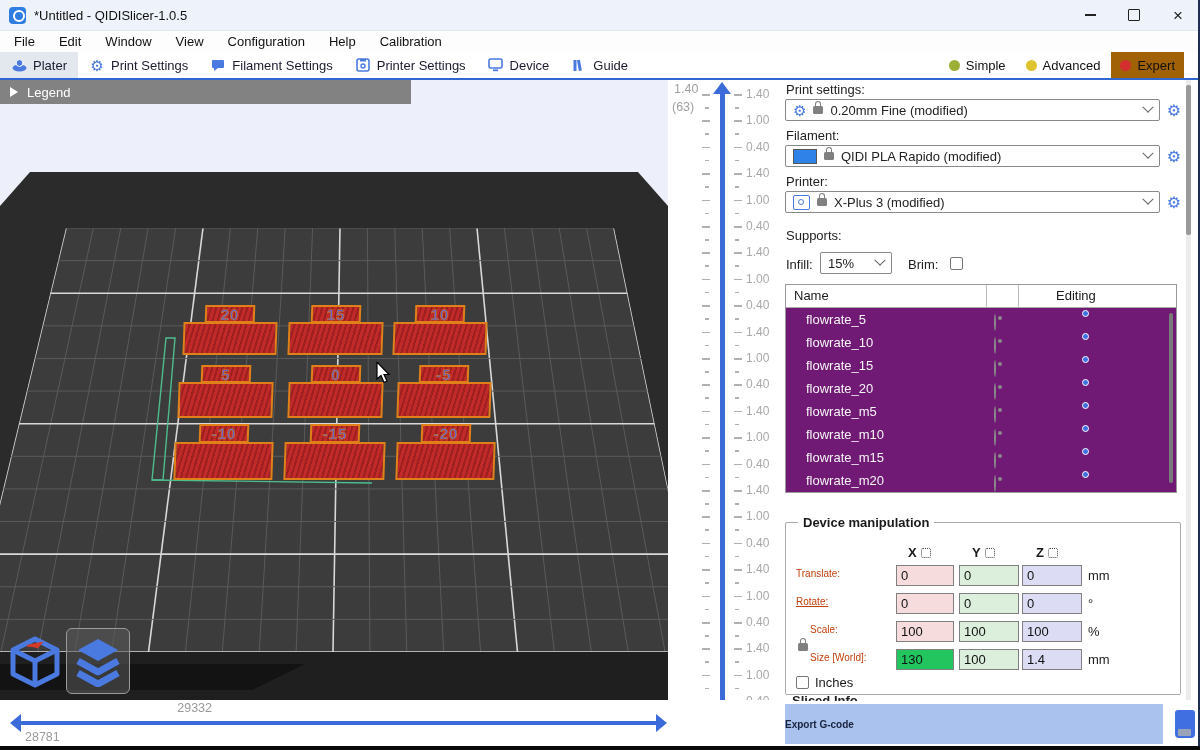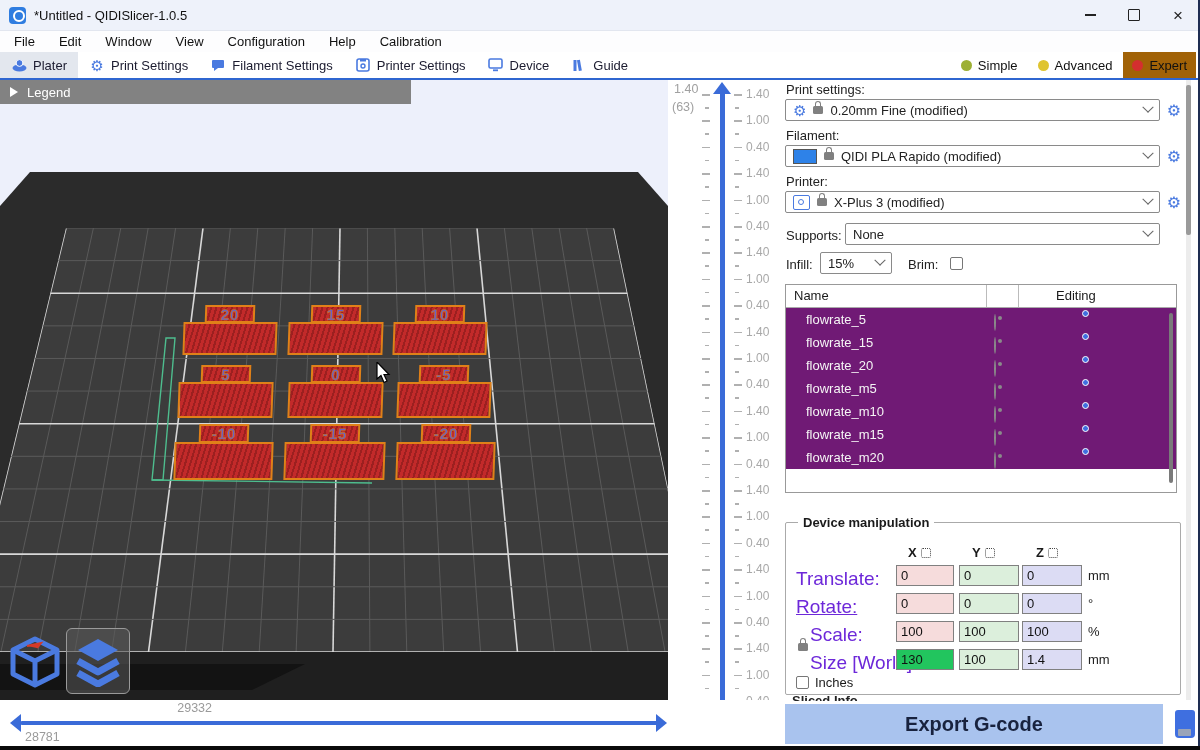--- a/index.html
+++ b/index.html
@@ -22,21 +22,21 @@
   .menubar{position:absolute;left:0;top:31px;width:1200px;height:21px;background:#fdfdfe;
            display:flex;align-items:center;padding-left:2px;}
   .menuitem{padding:0 12px;font-size:13px;color:#111;}
   
   .tabbar{position:absolute;left:0;top:52px;width:1200px;height:26px;background:#fff;
           border-bottom:2px solid #2f66d0;display:flex;align-items:stretch;}
   .tab{display:flex;align-items:center;gap:6px;padding:0 11px;font-size:13px;color:#1b1b2f;}
   .tab.active{background:#e3e7ee;}
   .tabicon{display:inline-flex;align-items:center;justify-content:center;width:16px;height:16px;color:#4a7ae0;}
   .gearglyph{color:#4a7ae0;font-size:15px;line-height:15px;}
-  .modes{margin-left:auto;display:flex;align-items:stretch;gap:2px;padding-right:4px;}
+  .modes{margin-left:auto;display:flex;align-items:stretch;gap:2px;padding-right:16px;}
   .mode{display:flex;align-items:center;gap:6px;padding:0 9px;font-size:13px;color:#111;}
   .mode.active{background:#a16207;font-weight:normal;}
   .modedot{width:11px;height:11px;border-radius:50%;}
   
   .viewport{position:absolute;left:0;top:80px;width:668px;height:620px;background:#edf0fb;overflow:hidden;}
   .legendbar{position:absolute;left:0;top:0;width:411px;height:24px;background:#828282;
              display:flex;align-items:center;gap:9px;padding-left:10px;box-sizing:border-box;z-index:6;}
   .legendbar .tri{width:0;height:0;border-left:8px solid #fff;border-top:5px solid transparent;
              border-bottom:5px solid transparent;}
   .legendbar .lbl{color:#fff;font-size:13px;}
@@ -112,30 +112,30 @@
       background:#3f6fe0;border-radius:50%;border:1.2px solid #fff;}
   .objscroll{position:absolute;right:3px;top:28px;width:4px;height:170px;background:#7a7a7a;border-radius:2px;}
   .panelscroll{position:absolute;left:406px;top:5px;width:5px;height:150px;background:#9a9a9a;border-radius:2px;}
   .panelscrolltrack{position:absolute;left:406px;top:0px;width:5px;height:620px;background:#ececec;}
   
   .gmbox{position:absolute;left:5px;top:442px;width:396px;height:173px;border:1px solid #aaa;
       border-radius:2px;box-sizing:border-box;}
   .gmtitle{position:absolute;left:12px;top:-8px;background:#fff;padding:0 5px;font-size:13px;font-weight:bold;}
   .gmaxis{position:absolute;top:22px;font-size:13px;font-weight:bold;display:flex;align-items:center;gap:4px;}
   .axicon{width:8px;height:8px;border:1.4px dotted #444;border-radius:2px;}
-  .gmrowlabel{position:absolute;left:10px;font-size:19px;color:#6d28d9;}
+  .gmrowlabel{position:absolute;left:10px;font-size:10px;color:#c2410c;}
   .gmfield{position:absolute;height:21px;border:1px solid #808080;font-size:13px;
       padding:2px 4px;box-sizing:border-box;color:#111;}
   .gmunit{position:absolute;font-size:13px;color:#222;}
   .gmlock{position:absolute;left:12px;top:120px;}
   .gm-inches{position:absolute;left:10px;top:152px;display:flex;align-items:center;gap:6px;font-size:13px;}
   .slicedinfo{position:absolute;left:12px;top:613px;height:8px;overflow:hidden;font-size:13px;font-weight:bold;color:#222;}
   
   .exportbtn{position:absolute;left:5px;top:624px;width:378px;height:40px;background:#a9c3ee;
-      display:flex;align-items:center;justify-content:center;font-size:20px;font-weight:bold;color:#18223e;}
+      display:flex;align-items:center;font-size:10px;font-weight:bold;color:#18223e;}
   .sdbtn{position:absolute;left:392px;top:626px;width:26px;height:36px;display:flex;align-items:center;justify-content:center;}
   .sdicon{width:20px;height:28px;background:#3f6fe0;border-radius:3px 3px 4px 4px;position:relative;}
   .sdicon::after{content:"";position:absolute;left:3px;bottom:2px;width:13px;height:7px;background:#9aa4b8;border-radius:1px;}
   .winborder-r{position:absolute;right:0;top:0;width:2px;height:750px;background:#1e2d52;}
   .winborder-b{position:absolute;left:0;top:746px;width:1200px;height:4px;background:#0a0a0a;}
 </style>
 </head>
 <body>
 
 <div class="window">
@@ -494,43 +494,44 @@
     <div class="plabel" style="left:6px;top:94px">Printer:</div>
     <div class="dd" style="left:5px;top:111px;width:375px">
       <span class="printericon"></span>
       <span class="lockicon"></span>
       <span>X-Plus 3 (modified)</span>
       <span class="chev"></span>
     </div>
     <div class="ddgearbtn" style="left:385px;top:113px">⚙</div>
 
     <div class="plabel" style="left:6px;top:148px">Supports:</div>
-    <div class="dd" style="left:65px;top:143px;width:315px">
-      <span>None</span>
-      <span class="chev"></span>
-    </div>
 
     <div class="plabel" style="left:6px;top:177px">Infill:</div>
     <div class="dd" style="left:40px;top:172px;width:72px">
       <span>15%</span>
       <span class="chev"></span>
     </div>
     <div class="plabel" style="left:128px;top:177px">Brim:</div>
     <div class="cb" style="position:absolute;left:170px;top:177px"></div>
 
     <div class="objlist">
       <div class="objhead">
         <span class="h-name">Name</span>
         <span class="h-edit">Editing</span>
         <span class="cline" style="left:200px"></span>
         <span class="cline" style="left:232px"></span>
       </div>
       <div id="objrows">
           <div class="objrow">
             <span class="oname">flowrate_5</span>
+            <span class="oeye"><span class="eye"></span></span>
+            <span class="oedit"><span class="editicon"></span></span>
+          </div>
+          <div class="objrow">
+            <span class="oname">flowrate_10</span>
             <span class="oeye"><span class="eye"></span></span>
             <span class="oedit"><span class="editicon"></span></span>
           </div>
           <div class="objrow">
             <span class="oname">flowrate_15</span>
             <span class="oeye"><span class="eye"></span></span>
             <span class="oedit"><span class="editicon"></span></span>
           </div>
           <div class="objrow">
             <span class="oname">flowrate_20</span>

